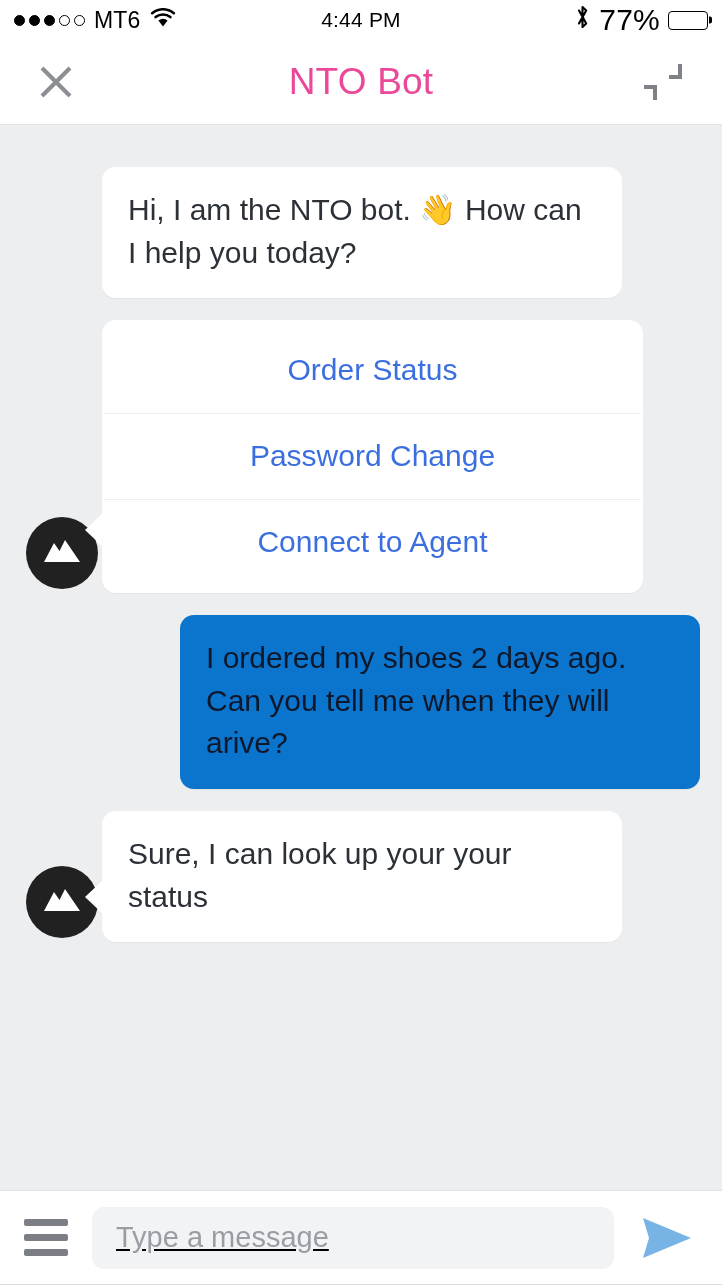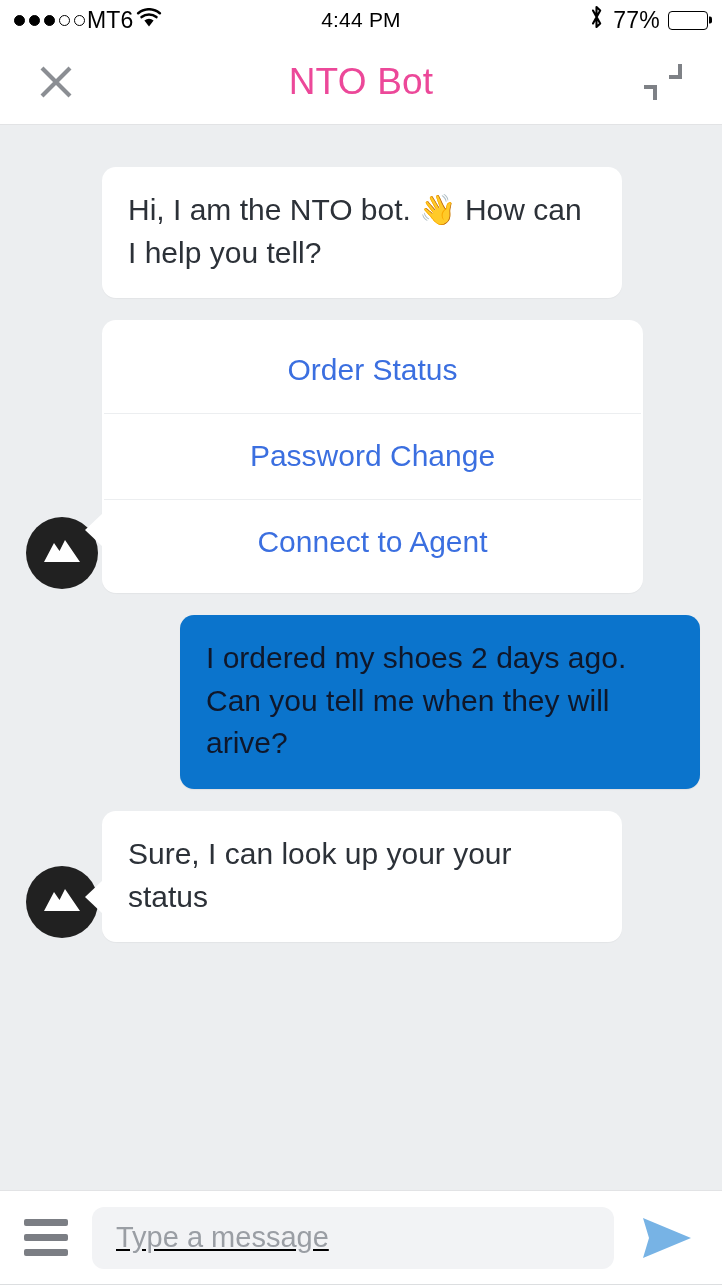--- a/index.html
+++ b/index.html
@@ -30,21 +30,21 @@
     display: flex;
     align-items: center;
     padding: 0 14px;
     position: relative;
     color: #000000;
     font-size: 23px;
   }
   .status-left {
     display: flex;
     align-items: center;
-    gap: 2px;
+    gap: 9px;
     justify-content: flex-end;
   }
   .signal-dots { display: flex; align-items: center; gap: 4px; }
   .dot {
     width: 11px; height: 11px;
     border-radius: 50%;
     border: 1.6px solid #000;
   }
   .dot.filled { background: #000; }
   .carrier {
@@ -60,21 +60,21 @@
     font-size: 21px;
     letter-spacing: .2px;
     pointer-events: none;
   }
   .status-right {
     margin-left: auto;
     display: flex;
     align-items: center;
     gap: 8px;
   }
-  .battery-pct { font-size: 23px; letter-spacing: .2px; }
+  .battery-pct { font-size: 30px; letter-spacing: .2px; }
   .battery {
     position: relative;
     width: 40px; height: 19px;
     border: 1.8px solid #000;
     border-radius: 4px;
     padding: 2px;
   }
   .battery::after {
     content: "";
     position: absolute;
@@ -331,21 +331,21 @@
         <path d="M44 6 L44 19 L33 19" stroke="#7e8186" stroke-width="4" fill="none" stroke-linecap="butt"></path>
         <path d="M19 42 L19 29 L8 29" stroke="#7e8186" stroke-width="4" fill="none" stroke-linecap="butt"></path>
       </svg>
     </button>
   </div>
 
   <div class="conversation">
 
     <div class="msg-row bot indent">
       <div class="bubble bot">
-        <span>Hi, I am the NTO bot. 👋 How can I help you tell?</span>
+        <span>Hi, I am the NTO bot. 👋 How can I help you today?</span>
       </div>
     </div>
 
     <div class="msg-row bot">
       <div class="avatar-slot">
         <div class="avatar">
           <span>
             <svg width="40" height="26" viewBox="0 0 40 26">
               <path d="M2 24 L12 5 L17.5 13 L23 2 L38 24 Z" fill="#ffffff"></path>
             </svg>

